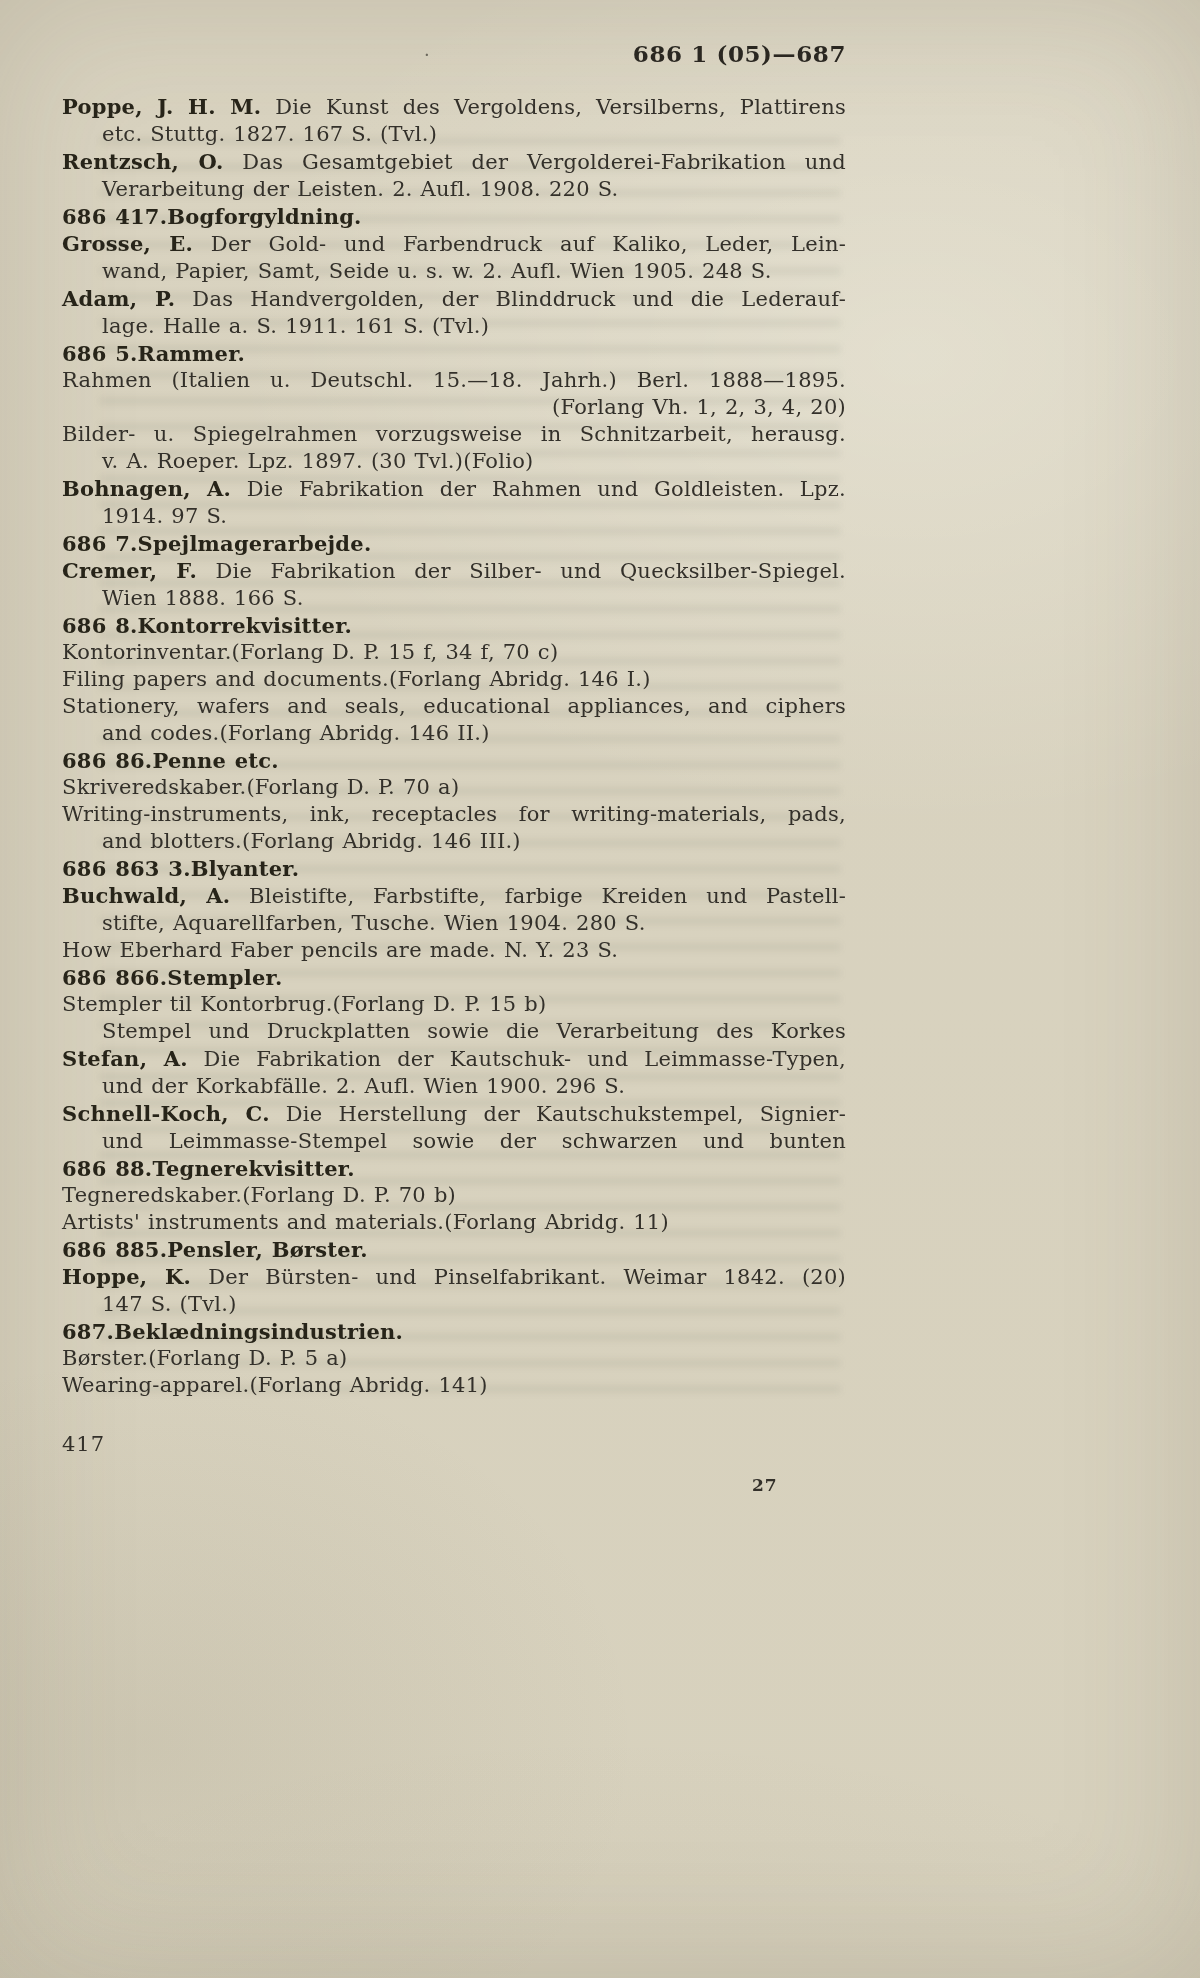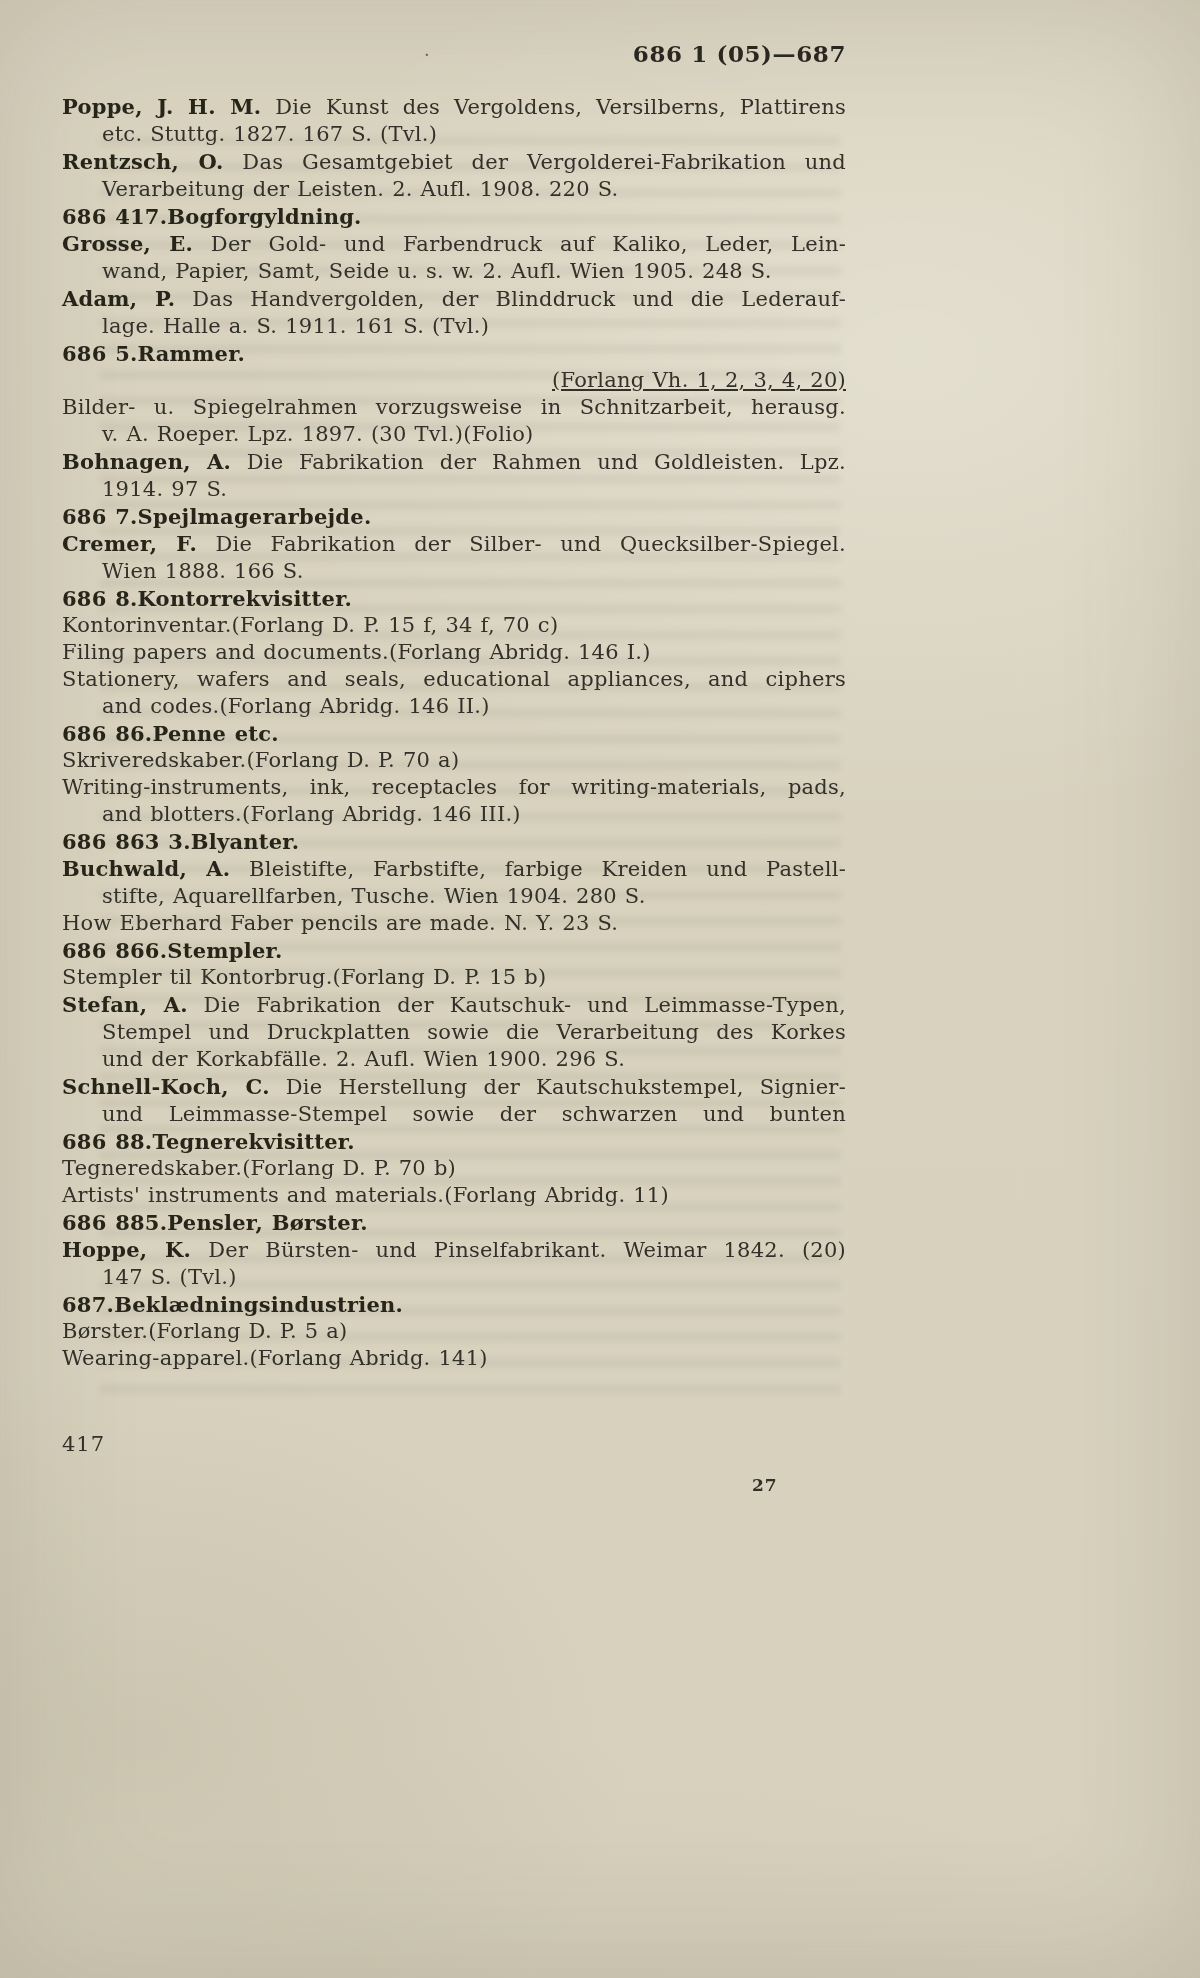--- a/index.html
+++ b/index.html
@@ -66,21 +66,21 @@
     line-height: 27px;
     letter-spacing: 0.25px;
     word-spacing: 1px;
   }
   .line { min-height: 27px; }
   .line.i, .line.ij, .line.ilr { padding-left: 40px; }
   .line.j, .line.ij { text-align: justify; text-align-last: justify; }
   .line.s, .line.lr, .line.ilr {
     display: flex;
   }
-  .line.r { text-align: right; text-decoration: underline; }
+  .line.r { text-align: right; }
   .b { font-weight: bold; color: #272419; }
   .footer-page {
     position: absolute;
     top: 1432px;
     left: 62px;
     width: 784px;
     text-align: left;
     font-size: 21px;
     letter-spacing: 1px;
   }
@@ -114,20 +114,21 @@
       <span class="seg b">Bogforgyldning.</span>
     </div>
     <div class="line j"><span class="b">Grosse, E.</span><span> Der Gold- und Farbendruck auf Kaliko, Leder, Lein-</span></div>
     <div class="line i"><span>wand, Papier, Samt, Seide u. s. w. 2. Aufl. Wien 1905. 248 S.</span></div>
     <div class="line j"><span class="b">Adam, P.</span><span> Das Handvergolden, der Blinddruck und die Lederauf-</span></div>
     <div class="line i"><span>lage. Halle a. S. 1911. 161 S. (Tvl.)</span></div>
     <div class="line s">
       <span class="seg b">686 5.</span>
       <span class="seg b">Rammer.</span>
     </div>
+    <div class="line j"><span>Rahmen (Italien u. Deutschl. 15.—18. Jahrh.) Berl. 1888—1895.</span></div>
     <div class="line r"><span class="seg"></span><span class="seg">(Forlang Vh. 1, 2, 3, 4, 20)</span></div>
     <div class="line j"><span>Bilder- u. Spiegelrahmen vorzugsweise in Schnitzarbeit, herausg.</span></div>
     <div class="line ilr">
       <span class="seg">v. A. Roeper. Lpz. 1897. (30 Tvl.)</span>
       <span class="seg">(Folio)</span>
     </div>
     <div class="line j"><span class="b">Bohnagen, A.</span><span> Die Fabrikation der Rahmen und Goldleisten. Lpz.</span></div>
     <div class="line i"><span>1914. 97 S.</span></div>
     <div class="line s">
       <span class="seg b">686 7.</span>
@@ -173,22 +174,22 @@
     <div class="line i"><span>stifte, Aquarellfarben, Tusche. Wien 1904. 280 S.</span></div>
     <div class="line p"><span>How Eberhard Faber pencils are made. N. Y. 23 S.</span></div>
     <div class="line s">
       <span class="seg b">686 866.</span>
       <span class="seg b">Stempler.</span>
     </div>
     <div class="line lr">
       <span class="seg">Stempler til Kontorbrug.</span>
       <span class="seg">(Forlang D. P. 15 b)</span>
     </div>
+    <div class="line ij"><span>Stempel und Druckplatten sowie die Verarbeitung des Korkes</span></div>
     <div class="line j"><span class="b">Stefan, A.</span><span> Die Fabrikation der Kautschuk- und Leimmasse-Typen,</span></div>
-    <div class="line ij"><span>Stempel und Druckplatten sowie die Verarbeitung des Korkes</span></div>
     <div class="line i"><span>und der Korkabfälle. 2. Aufl. Wien 1900. 296 S.</span></div>
     <div class="line j"><span class="b">Schnell-Koch, C.</span><span> Die Herstellung der Kautschukstempel, Signier-</span></div>
     <div class="line ij"><span>und Leimmasse-Stempel sowie der schwarzen und bunten</span></div>
     <div class="line s">
       <span class="seg b">686 88.</span>
       <span class="seg b">Tegnerekvisitter.</span>
     </div>
     <div class="line lr">
       <span class="seg">Tegneredskaber.</span>
       <span class="seg">(Forlang D. P. 70 b)</span>

